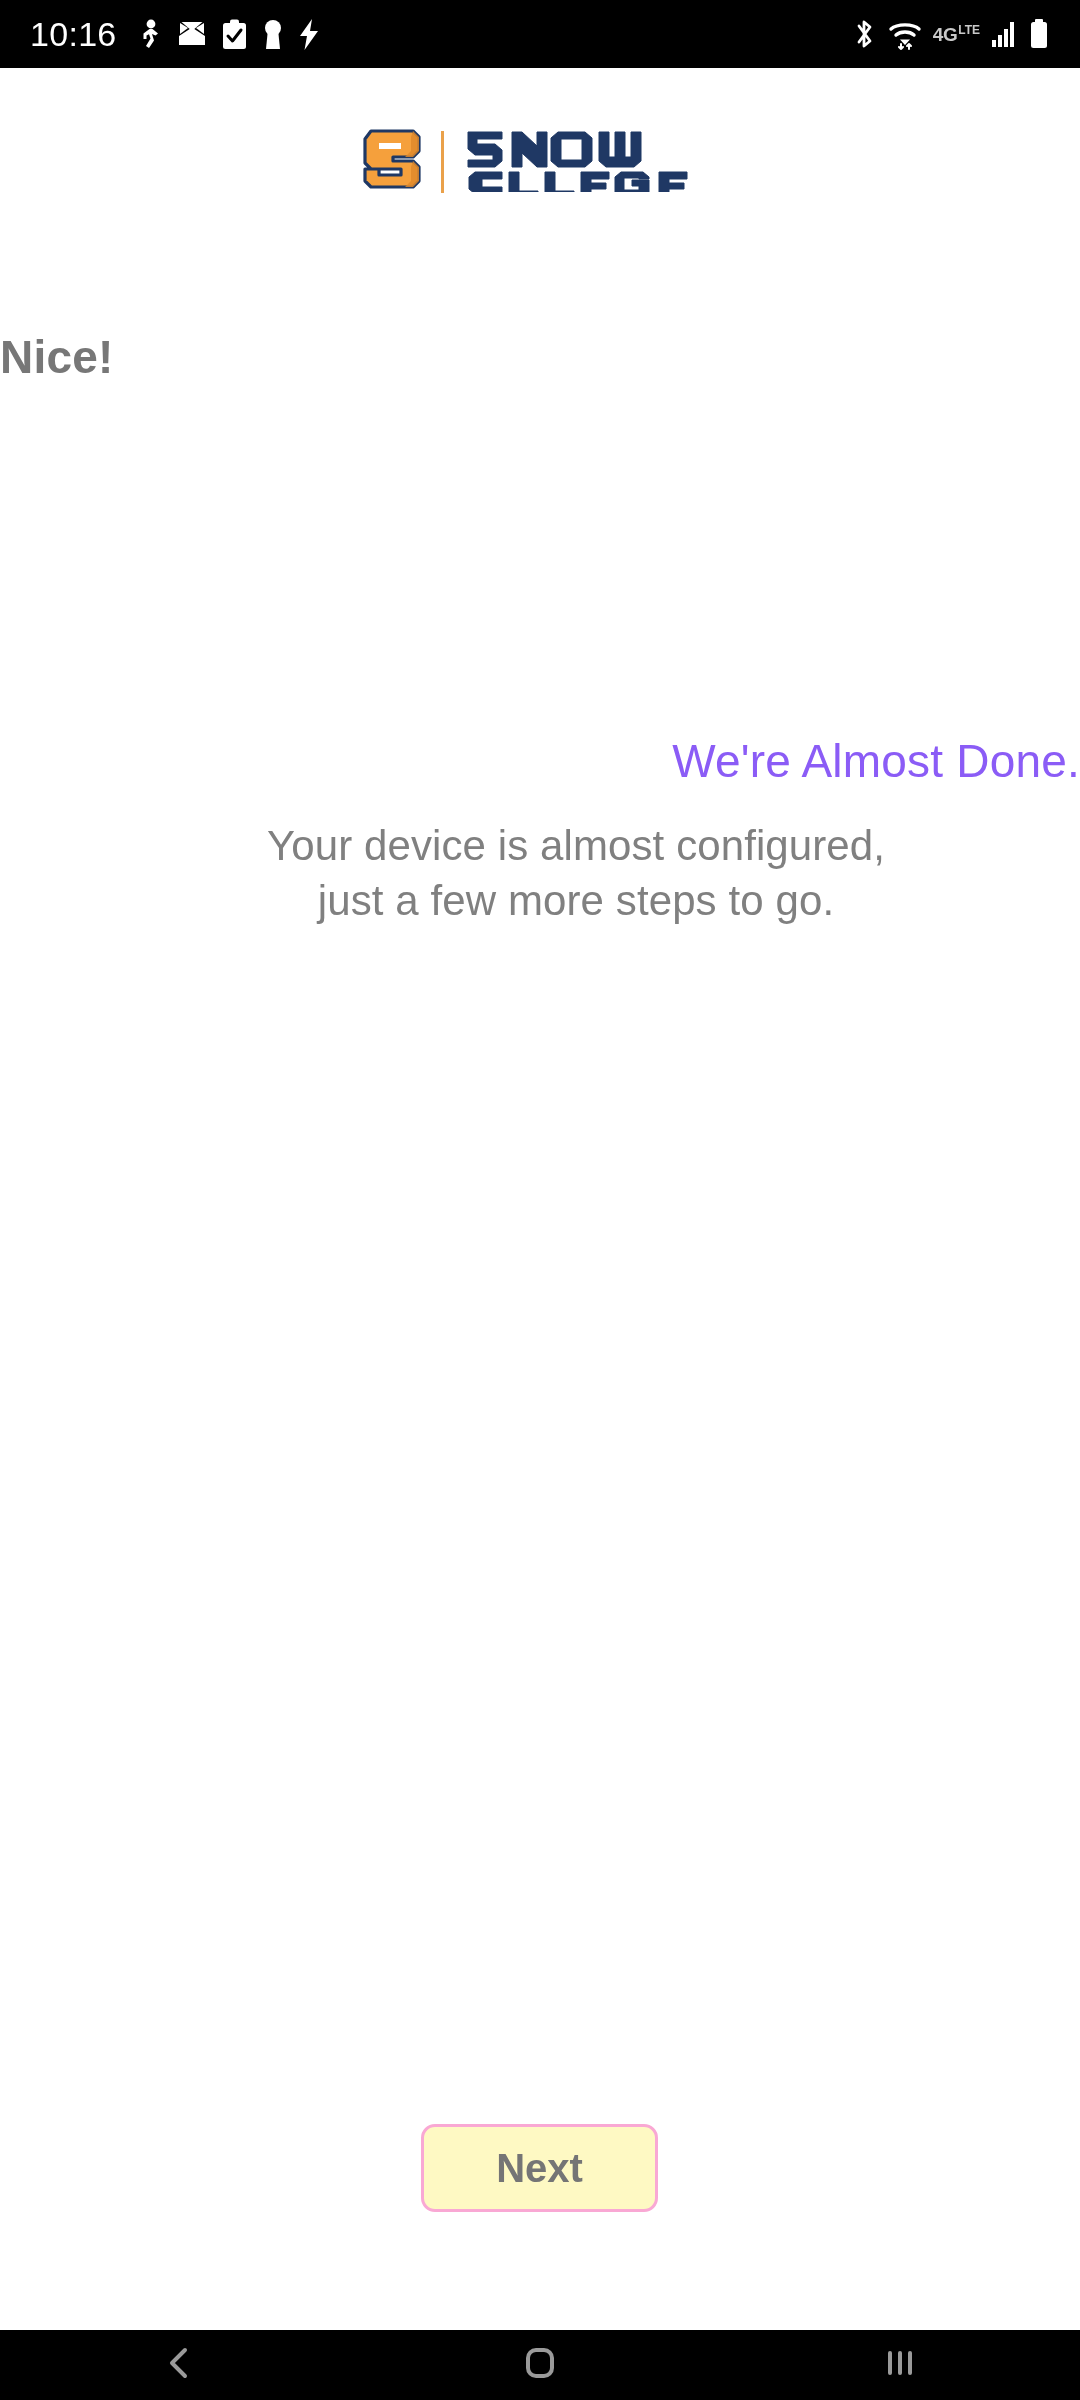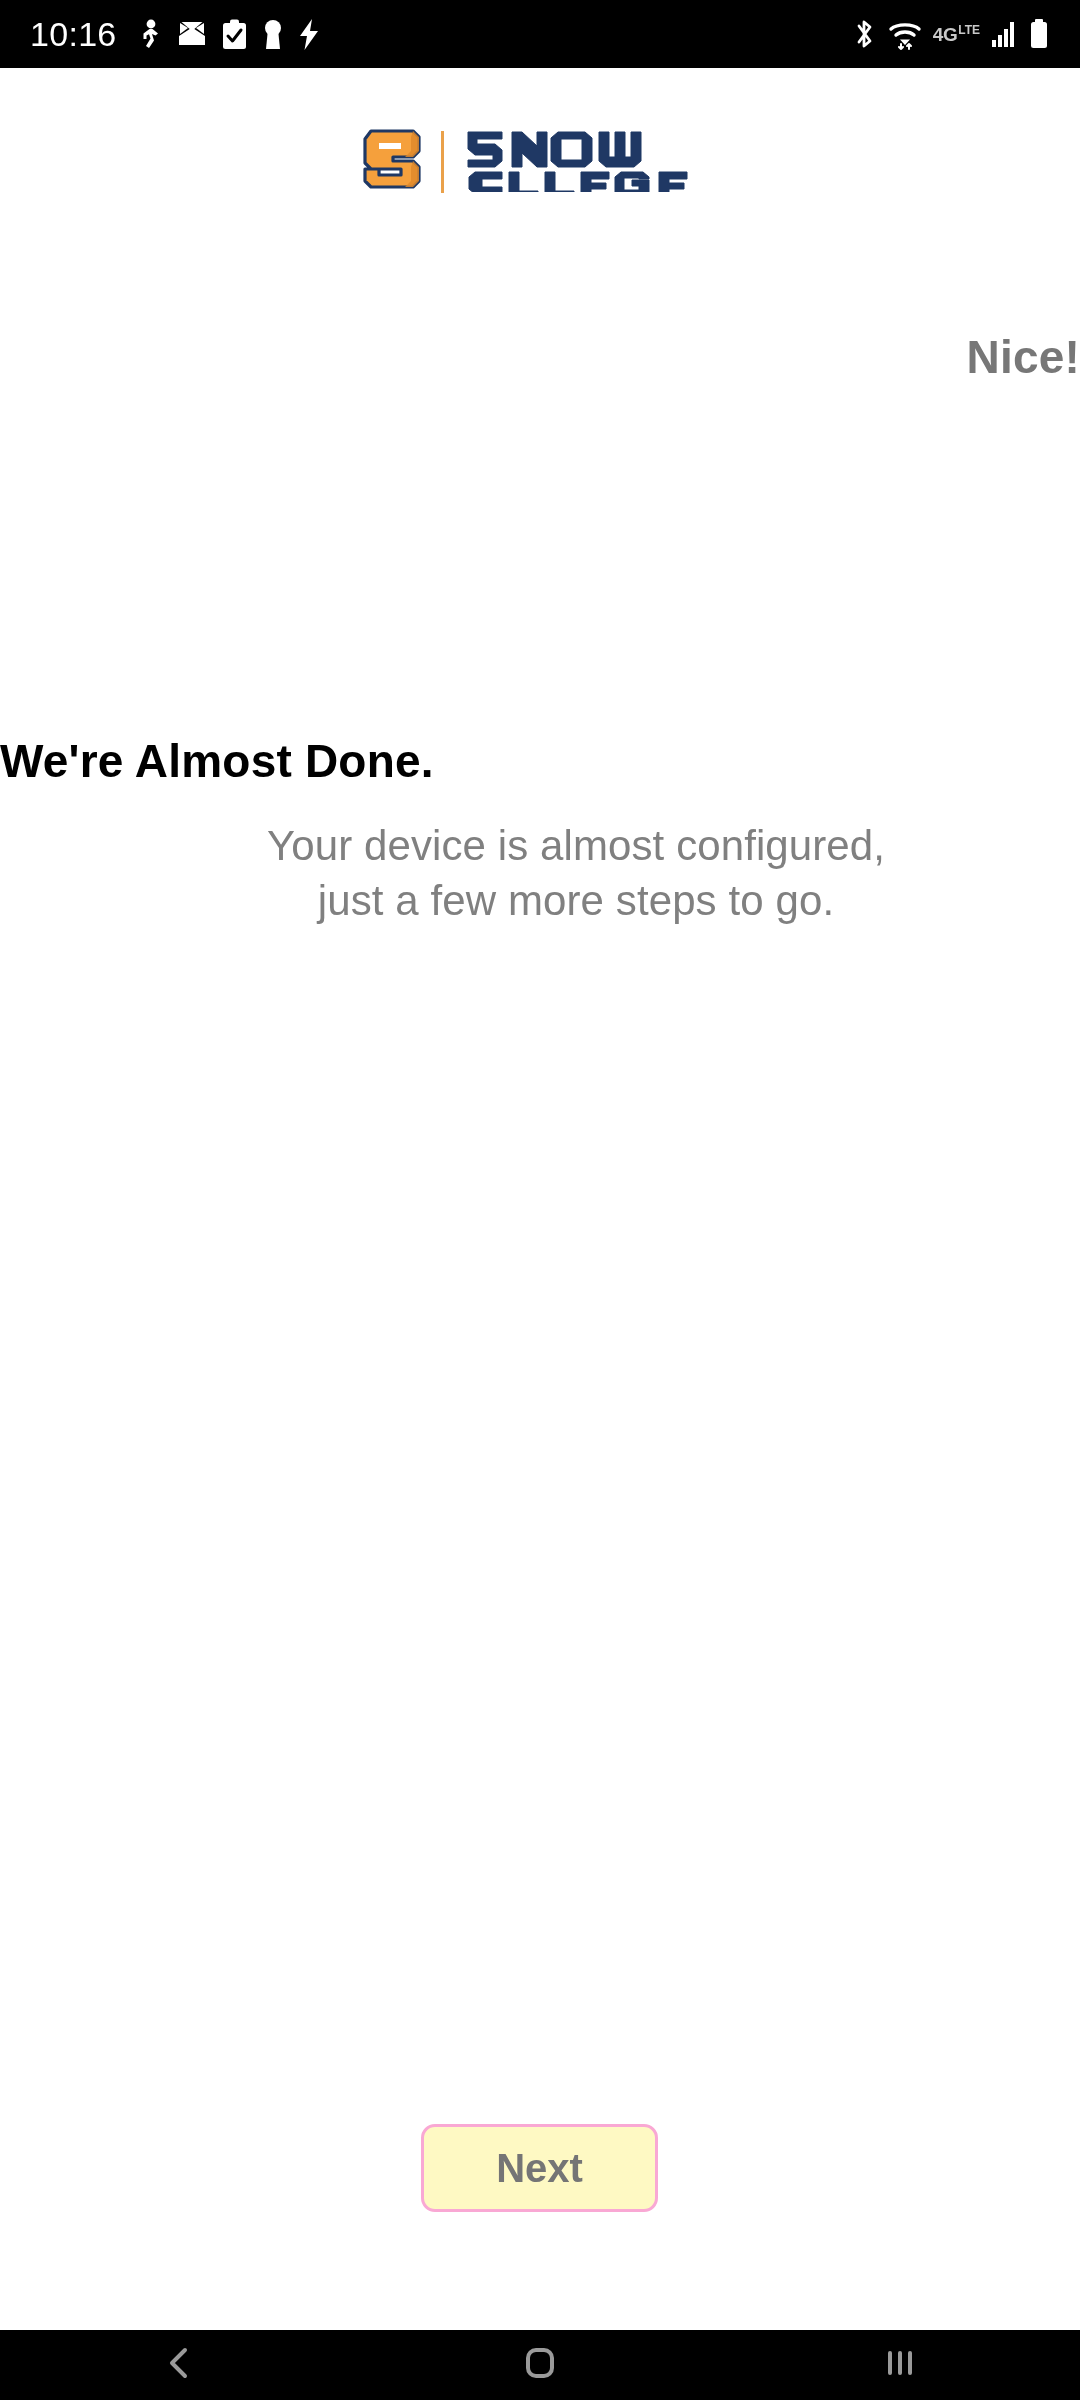--- a/index.html
+++ b/index.html
@@ -96,21 +96,21 @@
     background: #eaa14a;
     margin: 0 22px 0 14px;
   }
   #logo-wordmark { display: block; }
 
   #headline-primary {
     position: absolute;
     top: 262px;
     left: 0;
     width: 1080px;
-    text-align: right;
+    text-align: left;
     font-size: 46px;
     font-weight: 700;
     color: #777777;
     letter-spacing: 0.2px;
   }
   #subtext-primary {
     position: absolute;
     top: 350px;
     left: 0;
     width: 1080px;
@@ -118,24 +118,24 @@
     font-size: 42px;
     font-weight: 400;
     color: #808080;
     letter-spacing: 0.1px;
   }
   #headline-secondary {
     position: absolute;
     top: 666px;
     left: 0;
     width: 1080px;
-    text-align: left;
+    text-align: right;
     font-size: 46px;
-    font-weight: 700;
-    color: #000000;
+    font-weight: 400;
+    color: #8b5cf6;
     letter-spacing: 0.2px;
   }
   #subtext-secondary {
     position: absolute;
     top: 750px;
     left: 0;
     width: 1080px;
     text-align: center;
     font-size: 42px;
     font-weight: 400;

